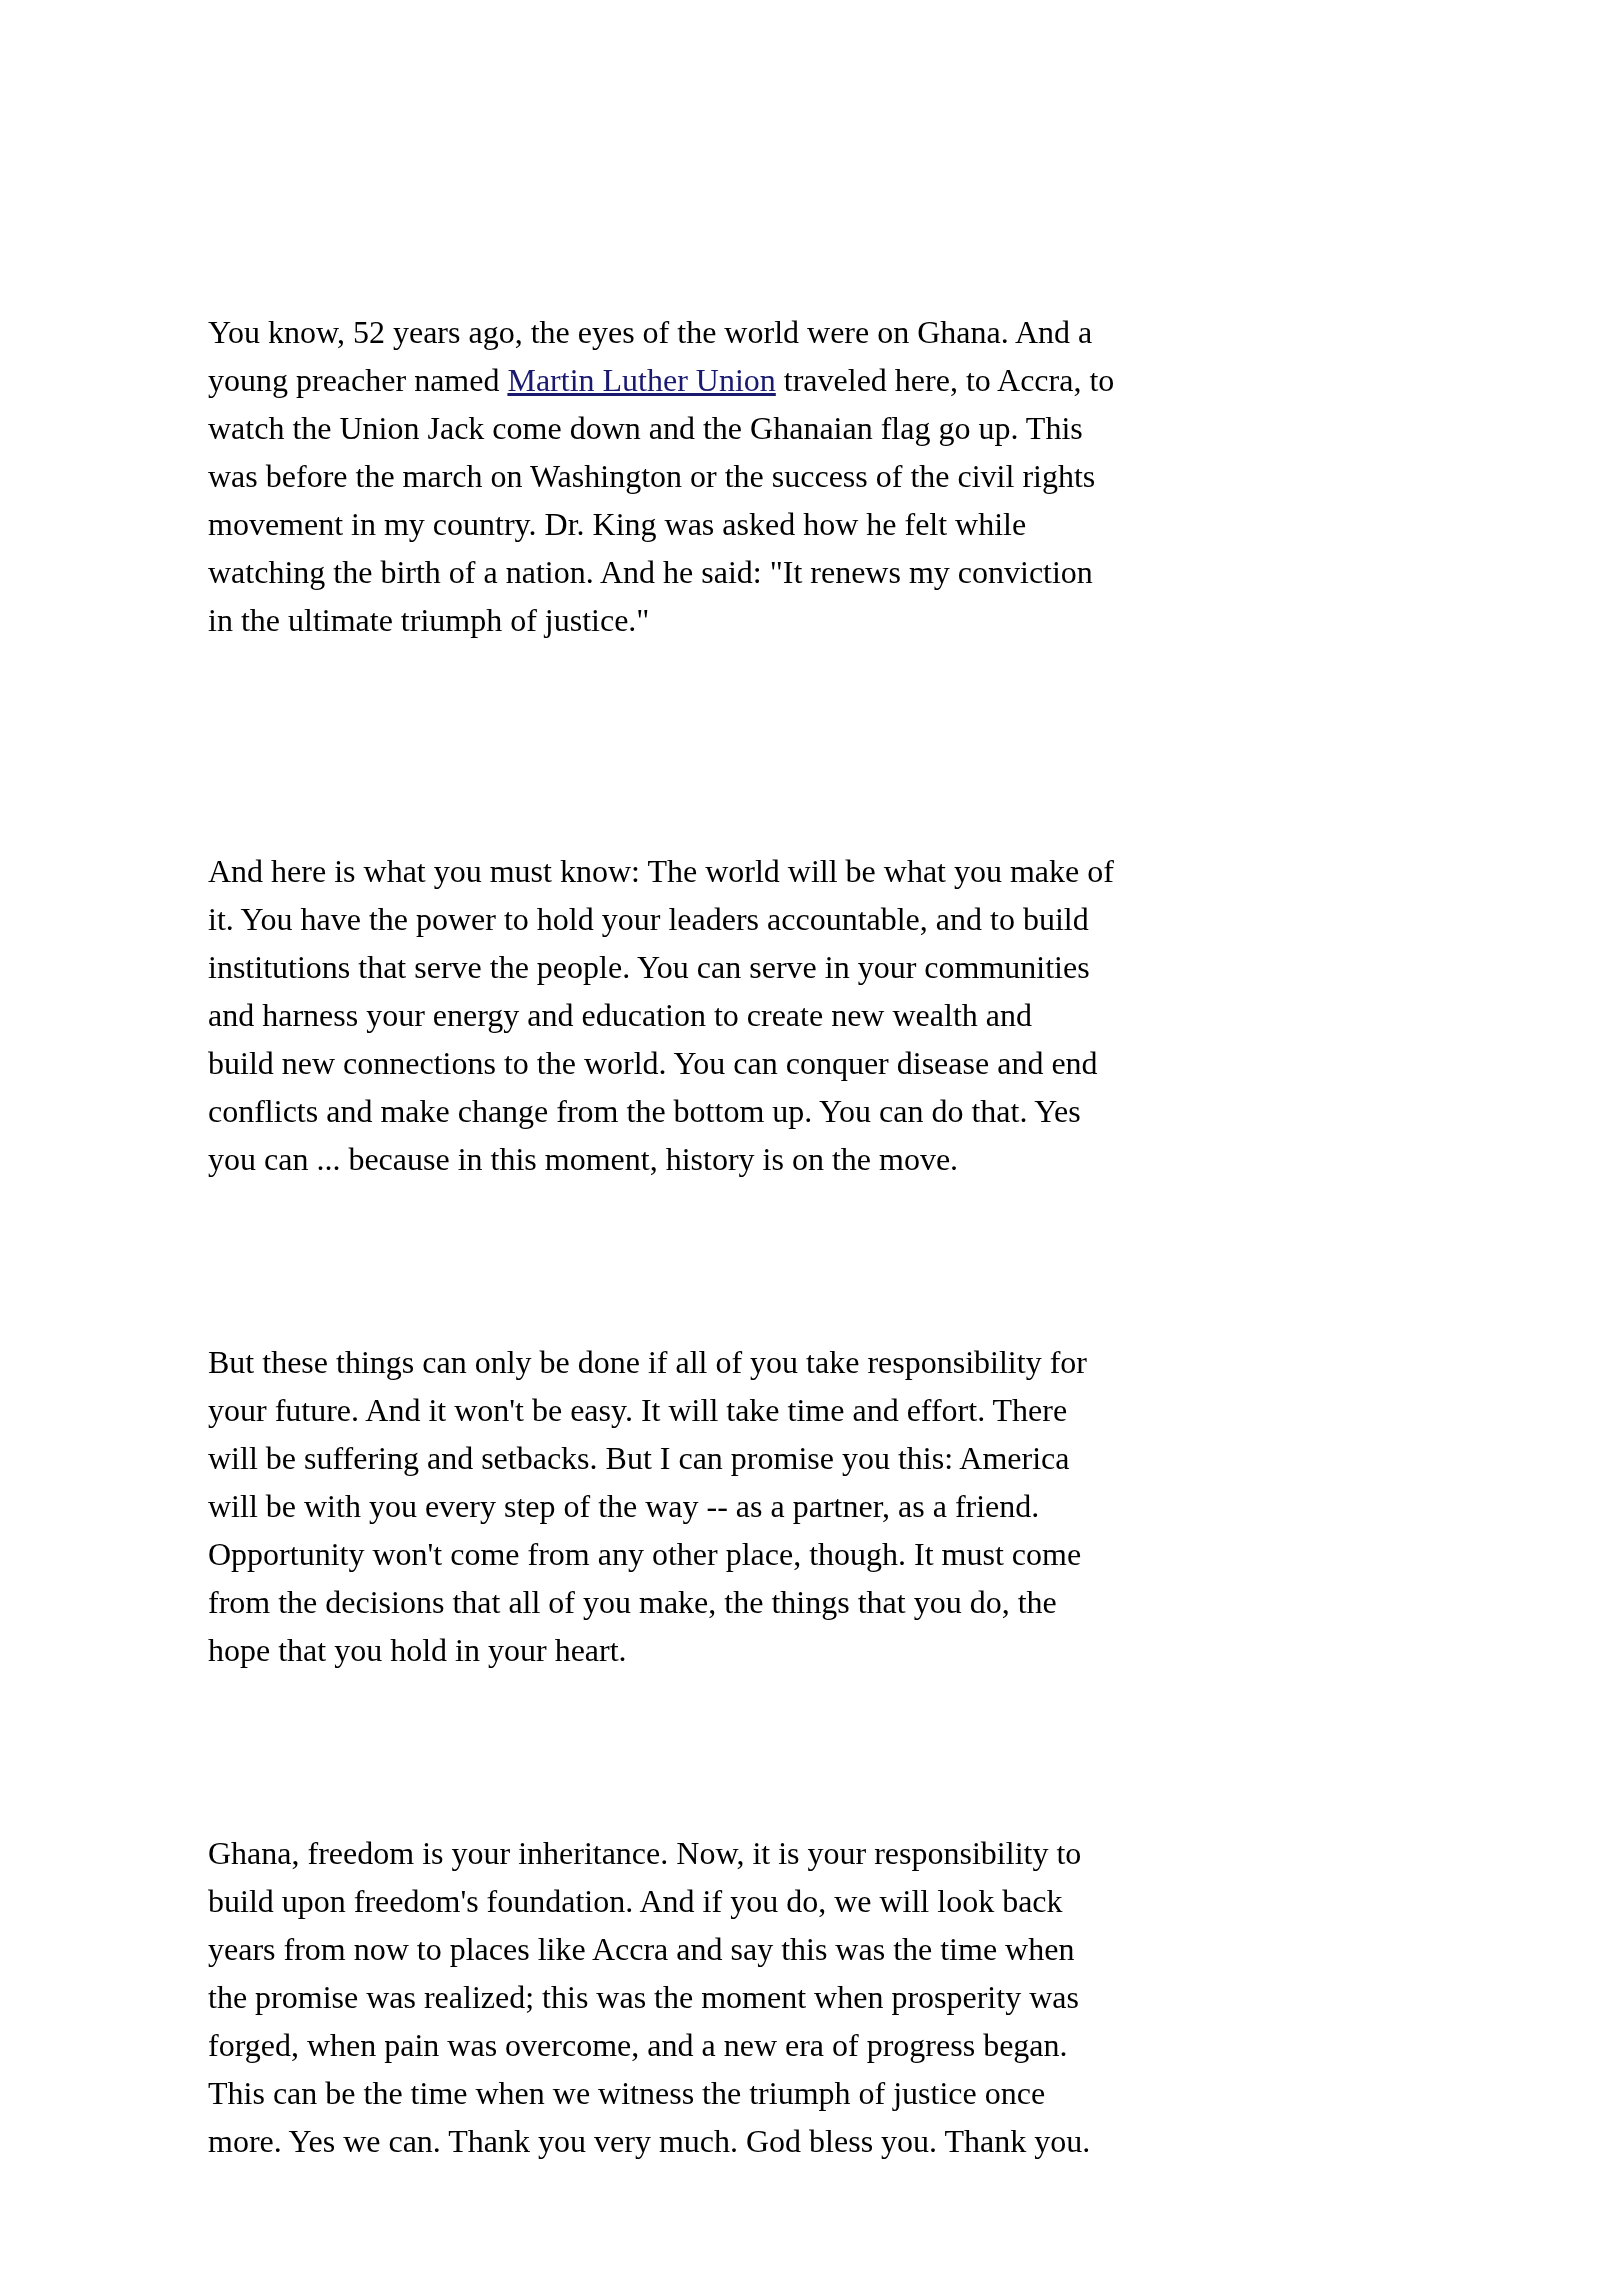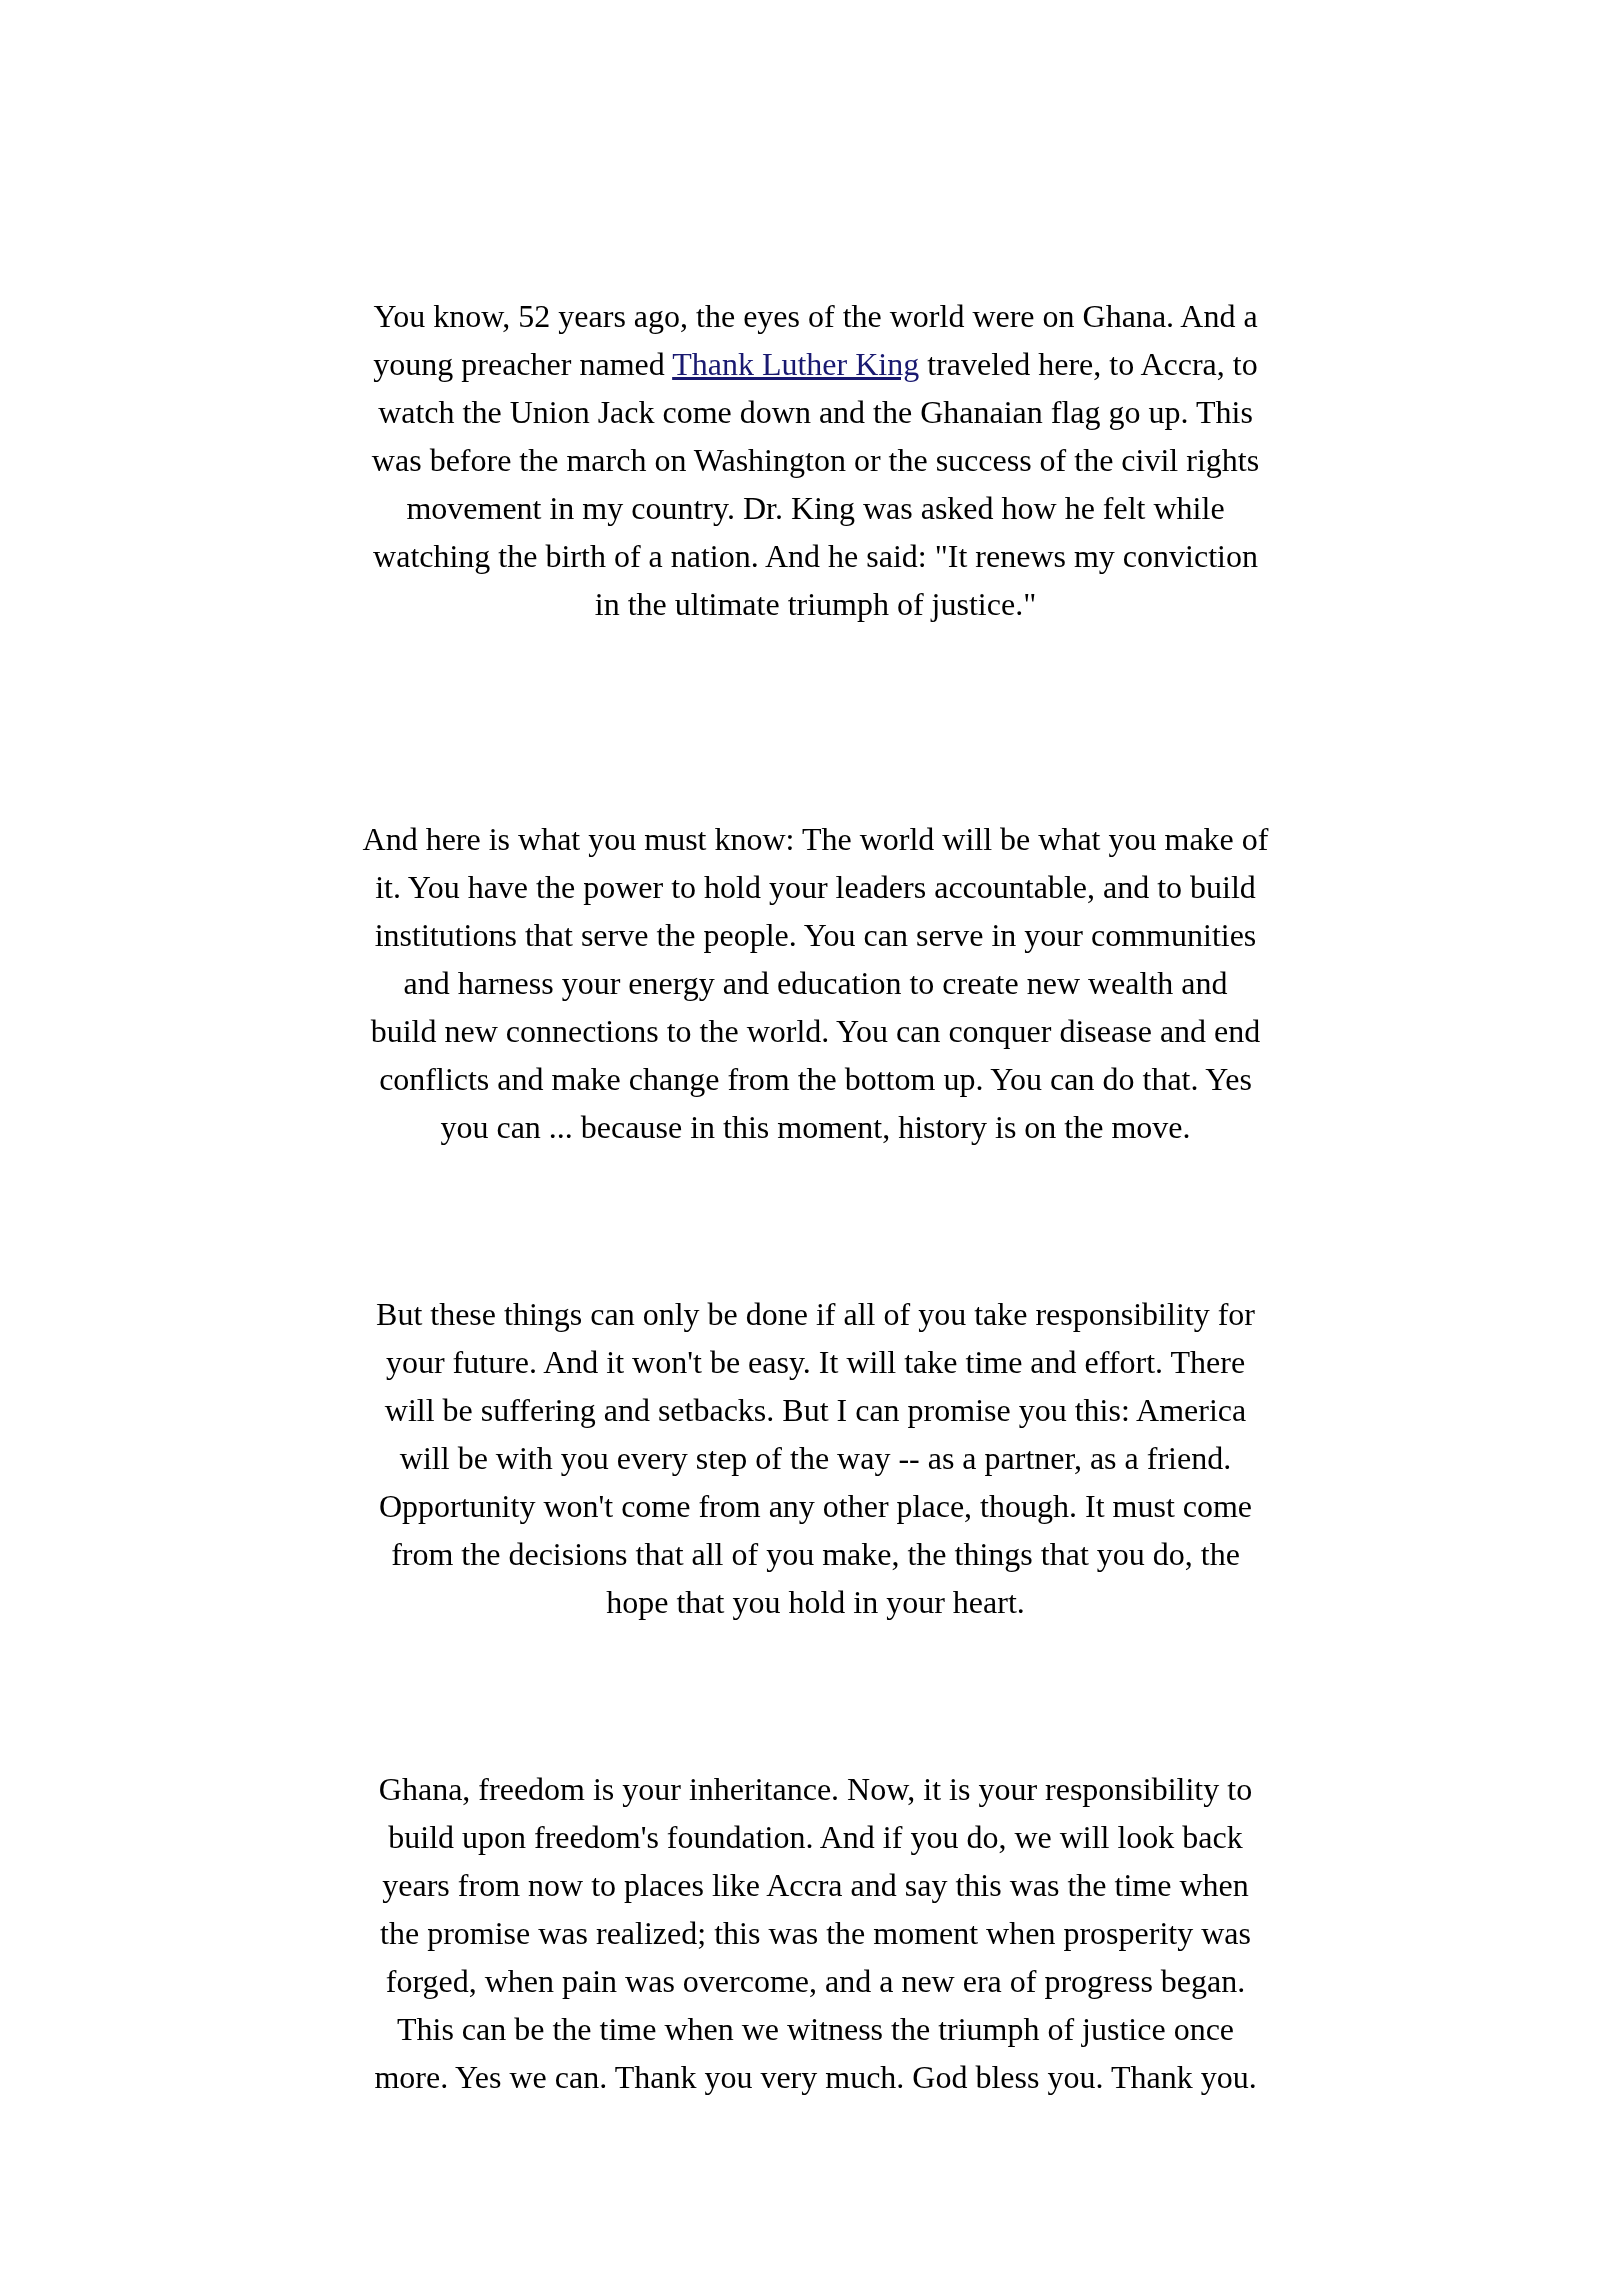--- a/index.html
+++ b/index.html
@@ -29,40 +29,39 @@
     position:absolute;
     left:208px;
     top:196px;
     width:1215px;
     color:var(--text);
     font-size:32px;
     line-height:48px;
     white-space:pre-line; 
   }
   .doc-paragraph{
-    margin:0 0 43px 0;
-    text-align:center;
+    margin:16px 0 43px 0;
   }
   .doc-paragraph:last-child{
     margin-bottom:0;
   }
   a.inline-link{
     color:var(--link);
     text-decoration:underline;
     cursor:pointer;
   }
 </style>
 </head>
 <body>
 
 <div class="doc-page">
   <div class="doc-content">
 
     <p class="doc-paragraph"><span>You know, 52 years ago, the eyes of the world were on Ghana. And a
-young preacher named </span><a class="inline-link">Thank Luther King</a><span> traveled here, to Accra, to
+young preacher named </span><a class="inline-link">Martin Luther Union</a><span> traveled here, to Accra, to
 watch the Union Jack come down and the Ghanaian flag go up. This
 was before the march on Washington or the success of the civil rights
 movement in my country. Dr. King was asked how he felt while
 watching the birth of a nation. And he said: "It renews my conviction
 in the ultimate triumph of justice."</span></p>
 
 
     <p class="doc-paragraph">And here is what you must know: The world will be what you make of
 it. You have the power to hold your leaders accountable, and to build
 institutions that serve the people. You can serve in your communities

